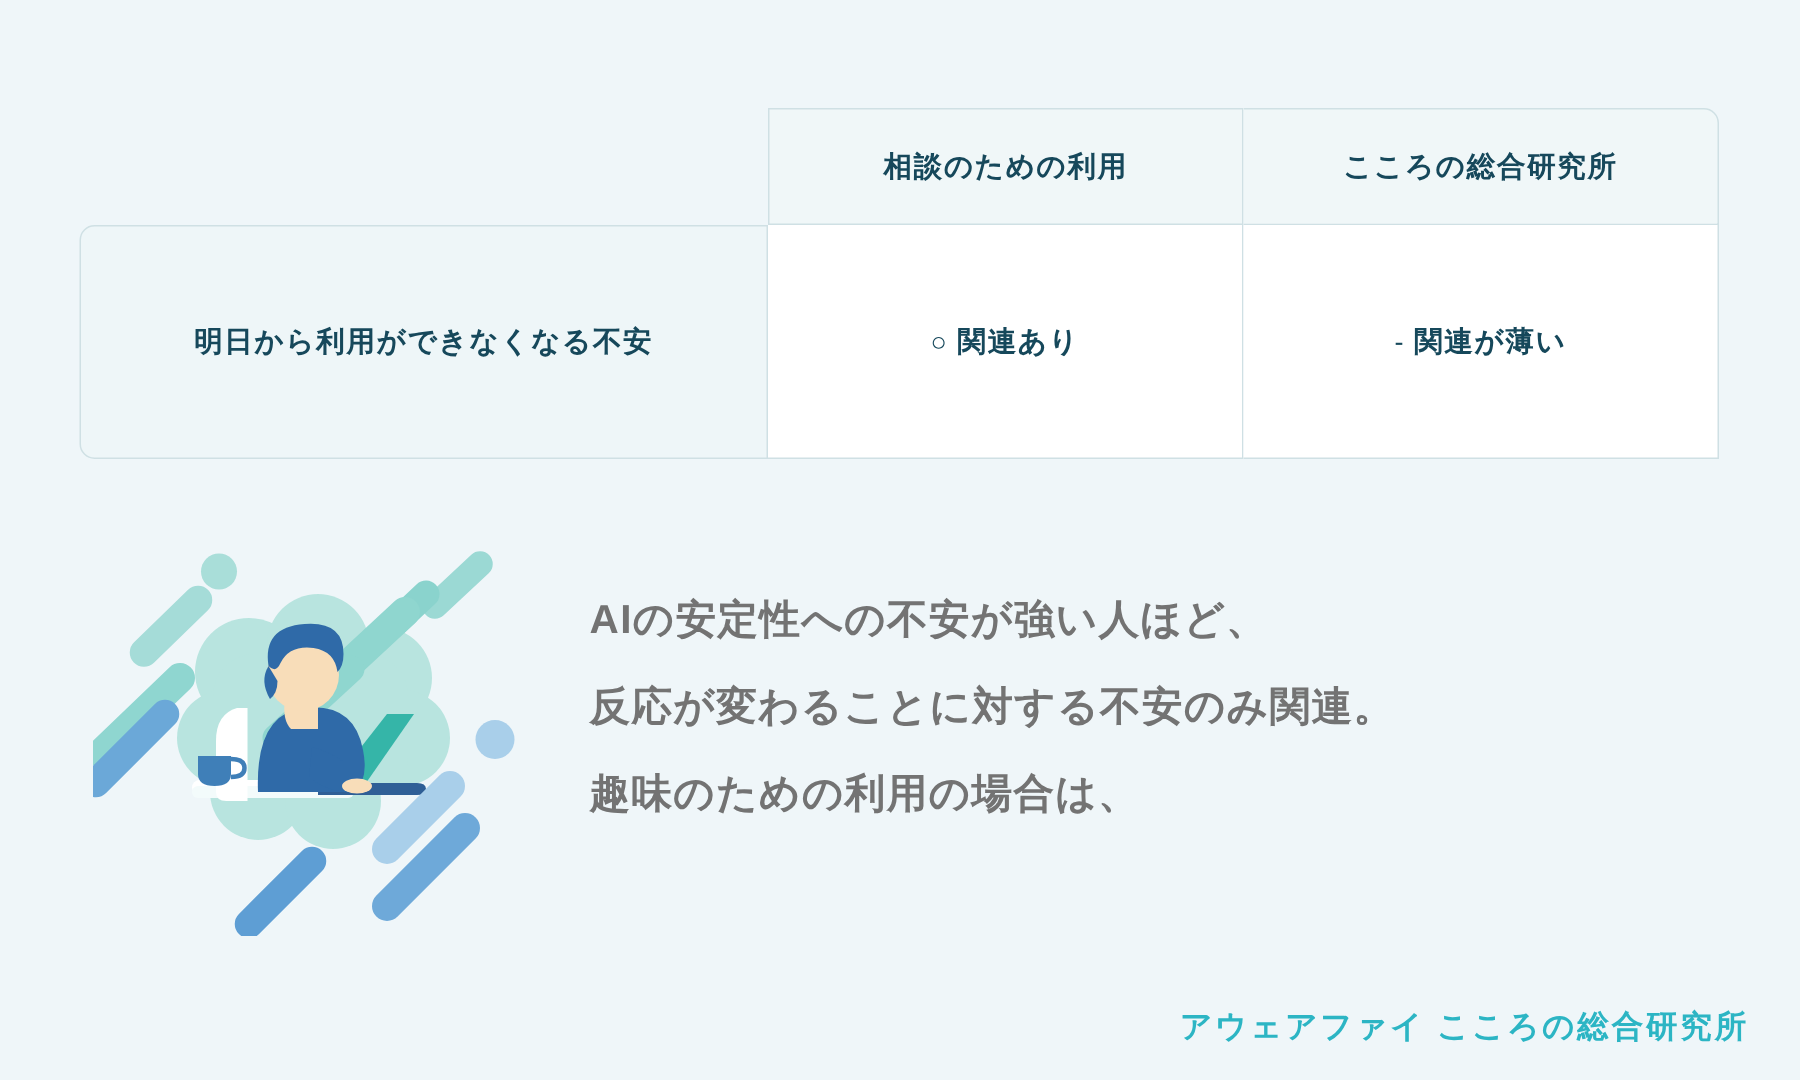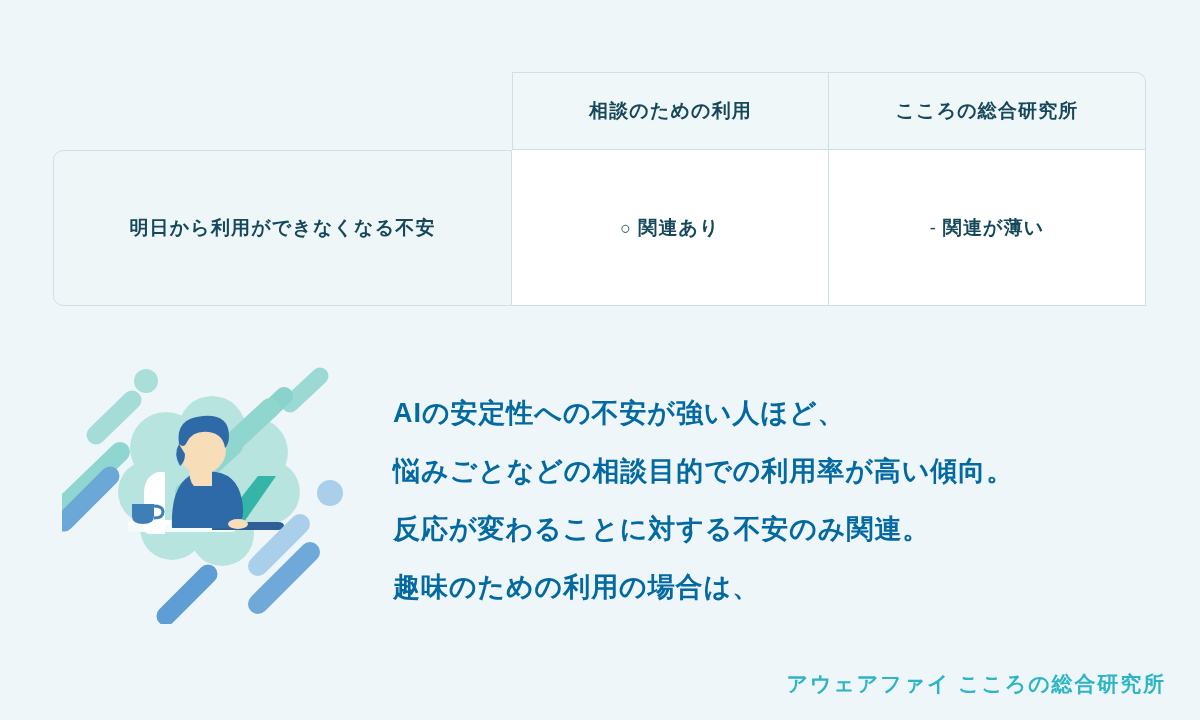--- a/index.html
+++ b/index.html
@@ -103,21 +103,21 @@
     position: absolute;
     left: 393px;
     top: 384px;
     width: 760px;
   }
   .statement .line {
     font-size: 27px;
     font-weight: 700;
     line-height: 58px;
     letter-spacing: 0.035em;
-    color: #0369a1;
+    color: #737373;
     white-space: nowrap;
   }
 
   
   .illo {
     position: absolute;
     left: 62px;
     top: 352px;
     width: 300px;
     height: 272px;
@@ -225,18 +225,17 @@
       <line x1="104" y1="264" x2="146" y2="222" stroke="#5e9ed4" stroke-width="19"></line>
       <line x1="196" y1="214" x2="238" y2="172" stroke="#a9cfea" stroke-width="20"></line>
       <line x1="196" y1="252" x2="248" y2="200" stroke="#6ea9d9" stroke-width="20"></line>
       <circle cx="268" cy="141" r="13" fill="#a9cfea"></circle>
     </g>
   </svg>
 </div>
 
 <div class="statement">
   <div class="line">AIの安定性への不安が強い人ほど、</div>
-  <div class="line">悩みごとなどの相談目的での利用率が高い傾向。</div>
   <div class="line">反応が変わることに対する不安のみ関連。</div>
   <div class="line">趣味のための利用の場合は、</div>
 </div>
 
 <div class="footer">アウェアファイ こころの総合研究所</div>
 
 </body></html>

